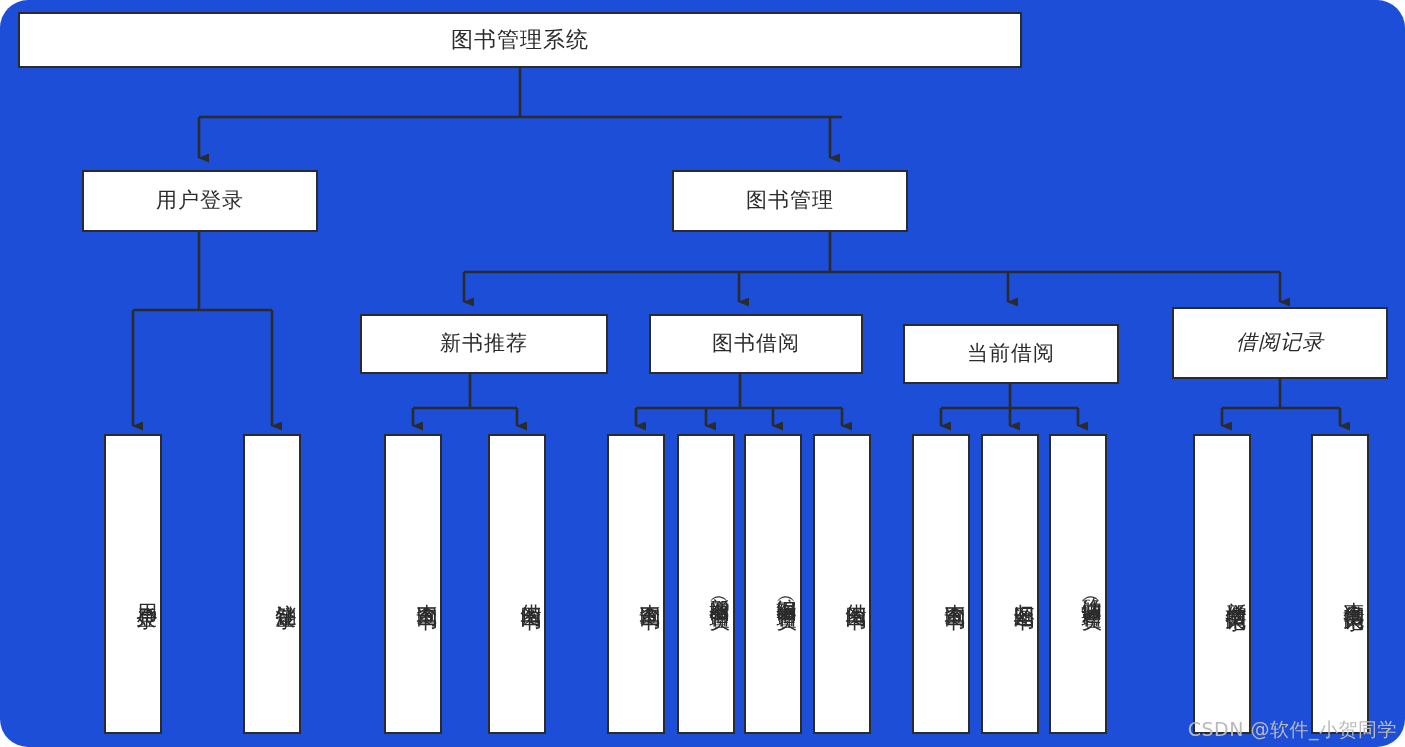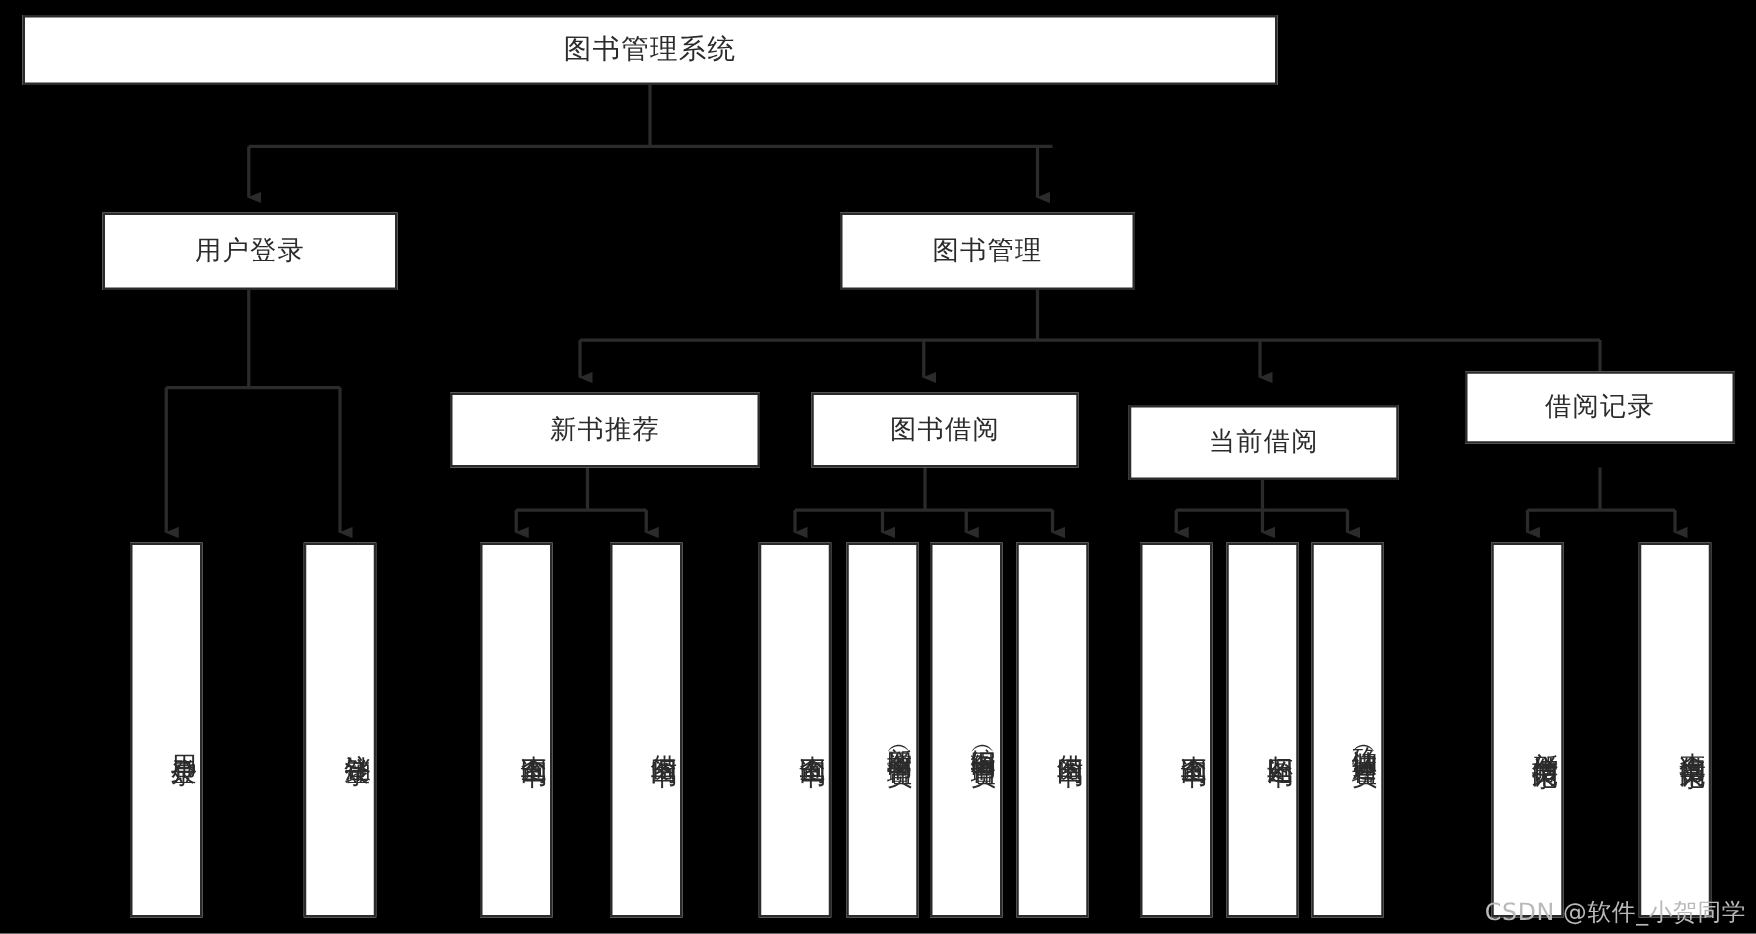--- a/index.html
+++ b/index.html
@@ -1,17 +1,17 @@
 <!DOCTYPE html>
 <html><head>
 <meta charset="utf-8">
 <style>
   html,body{margin:0;padding:0;background:#ffffff;}
   body{font-family:"DejaVu Sans","Liberation Sans",sans-serif;}
-  #canvas{position:relative;width:1405px;height:747px;background:#000000;overflow:hidden;}
+  #canvas{position:relative;width:1405px;height:747px;background:#1d4ed8;overflow:hidden;border-radius:28px;}
   svg.connectors{position:absolute;left:0;top:0;width:1405px;height:747px;pointer-events:none;}
 
   .node{position:absolute;box-sizing:border-box;background:#ffffff;
         border:2px solid #2b2b2b;display:flex;align-items:center;justify-content:center;}
   .node.h{  
       font-size:21px;color:#2b2b2b;letter-spacing:1px;line-height:1.2;
   }
   .node.root{font-size:22px;}
   .node.v{  
       writing-mode:vertical-rl;text-orientation:upright;
@@ -78,21 +78,21 @@
   </svg>
 
   <div class="node h root" style="left:18px;top:12px;width:1004px;height:56px;">图书管理系统</div>
 
   <div class="node h" style="left:82px;top:170px;width:236px;height:62px;">用户登录</div>
   <div class="node h" style="left:672px;top:170px;width:236px;height:62px;">图书管理</div>
 
   <div class="node h" style="left:360px;top:314px;width:248px;height:60px;">新书推荐</div>
   <div class="node h" style="left:634px;top:314px;width:214px;height:60px;margin-left:15px;">图书借阅</div>
   <div class="node h" style="left:903px;top:314px;width:216px;height:60px;margin-top:10px;">当前借阅</div>
-  <div class="node h" style="left:1172px;top:297px;width:216px;height:58px;">借阅记录</div>
+  <div class="node h" style="left:1172px;top:307px;width:216px;height:72px;font-style:italic;">借阅记录</div>
 
   <div class="node v" style="left:104px;top:434px;width:58px;height:300px;">用户登录</div>
   <div class="node v" style="left:243px;top:434px;width:58px;height:300px;">注销登录</div>
 
   <div class="node v" style="left:384px;top:434px;width:58px;height:300px;">查询图书</div>
   <div class="node v" style="left:488px;top:434px;width:58px;height:300px;">借阅图书</div>
 
   <div class="node v" style="left:607px;top:434px;width:58px;height:300px;">查询图书</div>
   <div class="node v tall" style="left:677px;top:434px;width:58px;height:300px;">新增图书（管理员）</div>
   <div class="node v tall" style="left:744px;top:434px;width:58px;height:300px;">编辑图书（管理员）</div>

